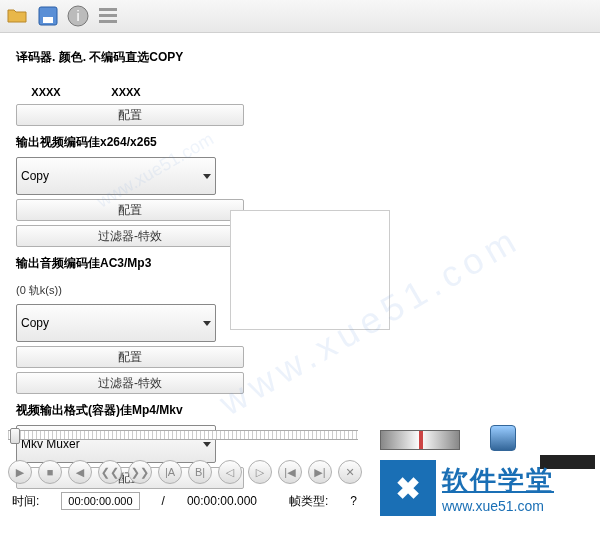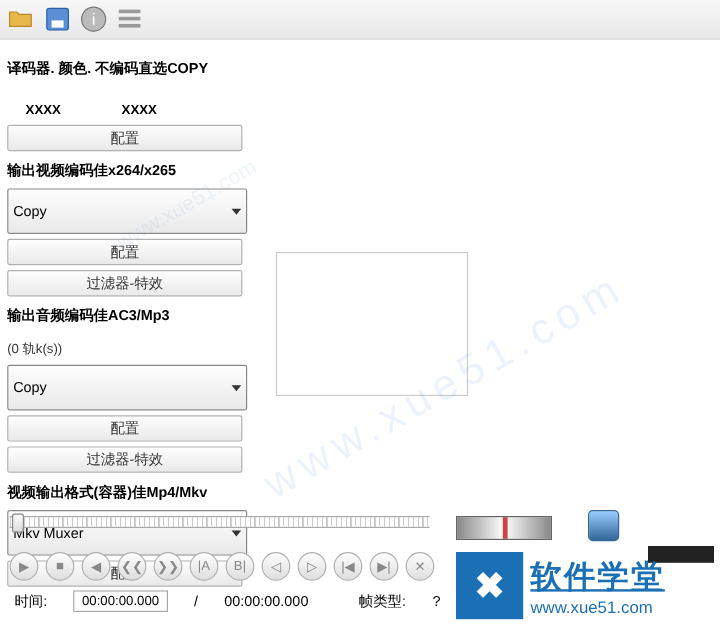--- a/index.html
+++ b/index.html
@@ -1,23 +1,23 @@
 <!DOCTYPE html>
 <html><head>
 <meta charset="utf-8">
 <style>
 * { box-sizing: border-box; margin: 0; padding: 0; }
 body { font-family: "Microsoft YaHei", SimSun, Arial, sans-serif; font-size: 12px; color: #000; background: #fff; width: 600px; height: 534px; overflow: hidden; position: relative; }
 .toolbar { background: linear-gradient(to bottom, #f7f7f7, #e8e8e8); padding: 4px 6px; border-bottom: 1px solid #d0d0d0; display: flex; gap: 6px; }
 .tb-icon { width: 24px; height: 24px; display: inline-block; cursor: pointer; }
-.content { padding: 8px 6px; }
+.content { padding: 8px 16px; }
 .section-title { font-weight: bold; font-size: 12px; margin: 8px 0 6px; }
 .row { display: flex; gap: 20px; margin-bottom: 6px; }
 .label-x { font-weight: bold; font-size: 11px; width: 60px; text-align: center; margin-top: 14px; }
-.btn { display:flex; align-items:center; justify-content:center; text-align:center; width: 196px; height: 22px; background: linear-gradient(to bottom, #fdfdfd, #e9e9e9); border: 1px solid #b0b0b0; border-radius: 2px; font-size: 12px; cursor: pointer; margin-bottom: 4px; color:#333;}
+.btn { display:flex; align-items:center; justify-content:center; text-align:center; width: 228px; height: 22px; background: linear-gradient(to bottom, #fdfdfd, #e9e9e9); border: 1px solid #b0b0b0; border-radius: 2px; font-size: 12px; cursor: pointer; margin-bottom: 4px; color:#333;}
 .select { width: 200px; height: 38px; background: linear-gradient(to bottom, #fdfdfd, #e9e9e9); border: 1px solid #888; border-radius: 2px; font-size: 12px; padding: 0 4px; position: relative; display: flex; align-items: center; justify-content: space-between; cursor: pointer; margin-bottom: 4px;}
 .select .arrow { width: 0; height: 0; border-left: 4px solid transparent; border-right: 4px solid transparent; border-top: 5px solid #333; }
 .offset-row { display: flex; align-items: center; gap: 6px; margin-top: 4px;}
 .checkbox { width: 13px; height: 13px; border: 1px solid #888; background: #fff; display:inline-block;}
 .spinner { width: 50px; height: 20px; border: 1px solid #888; background: #fff; display: flex; align-items: center; padding: 0 4px; font-size: 11px; }
 .preview-box { position: absolute; left: 230px; top: 210px; width: 160px; height: 120px; background: #fff; border: 1px solid #ccc; }
 .slider-area { position: absolute; left: 8px; top: 430px; width: 350px; height: 20px; }
 .slider-track { border-top: 1px solid #aaa; border-bottom: 1px solid #aaa; height: 10px; background: repeating-linear-gradient(to right, #ccc 0, #ccc 1px, #fff 1px, #fff 4px); position: relative;}
 .slider-thumb { position:absolute; left: 2px; top: -3px; width: 10px; height: 16px; background: linear-gradient(to bottom,#fafafa,#ddd); border:1px solid #888; border-radius:2px;}
 .controls-row { position: absolute; left: 8px; top: 460px; display: flex; gap: 6px; align-items: center; }
@@ -114,21 +114,21 @@
   <span class="ctrl-btn">|◀</span>
   <span class="ctrl-btn">▶|</span>
   <span class="ctrl-btn">✕</span>
 </div>
 
 <div class="time-row">
   <span>时间:</span>
   <span class="time-box">00:00:00.000</span>
   <span>/</span>
   <span>00:00:00.000</span>
-  <span style="margin-left:20px">帧类型:</span>
+  <span style="margin-left:10px">帧类型:</span>
   <span>?</span>
 </div>
 
 <div class="vol-widget">
   <div class="vol-nub"></div>
 </div>
 <div class="audio-icon"></div>
 
 <div class="black-box"></div>
 

